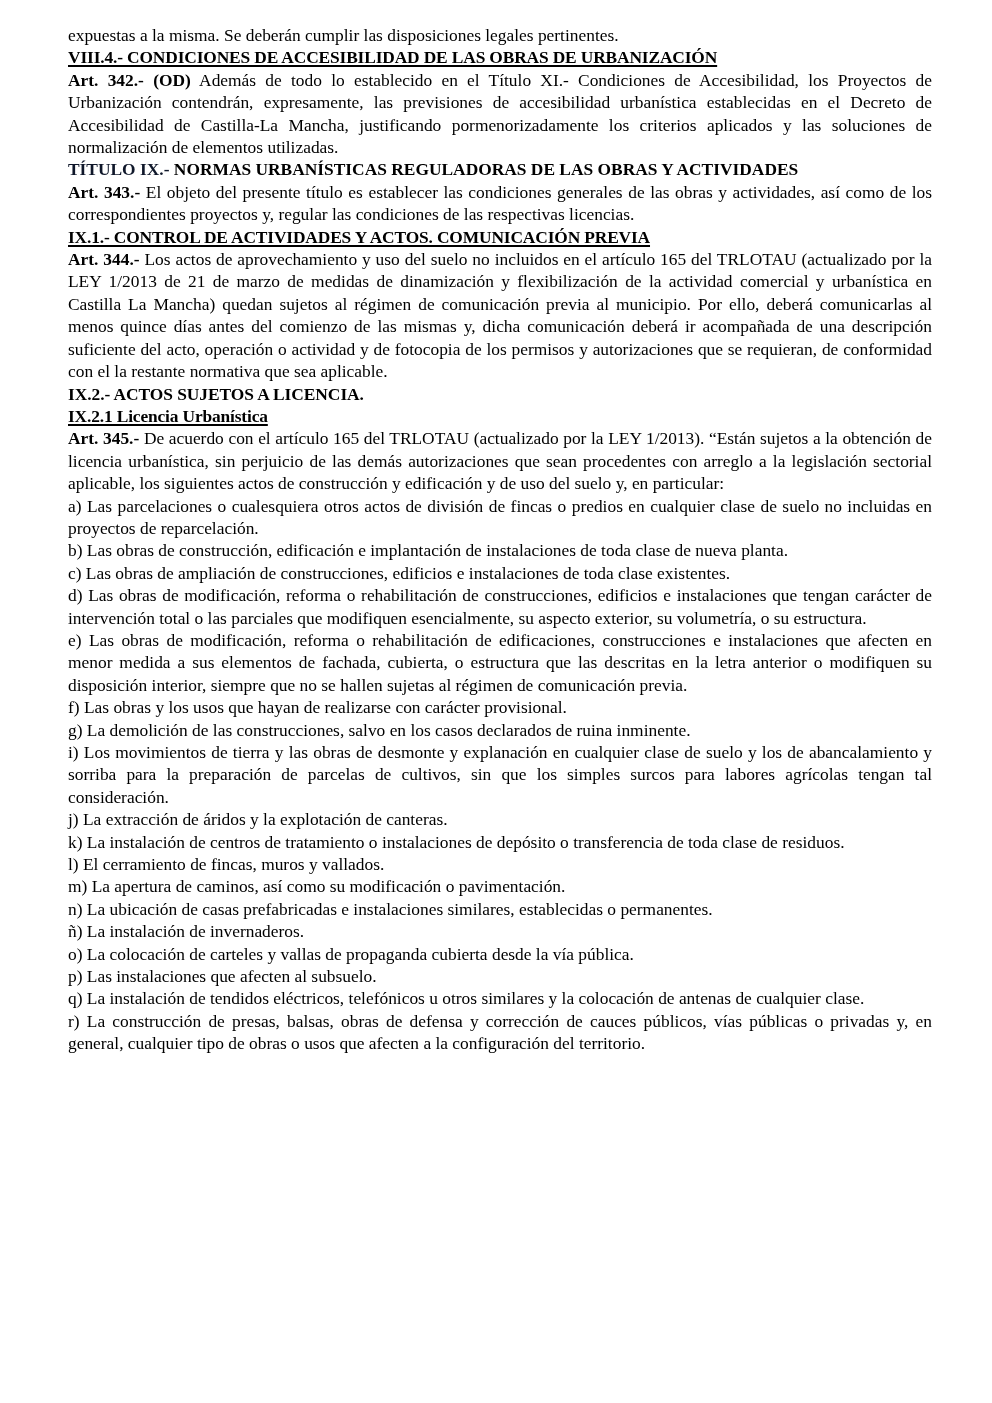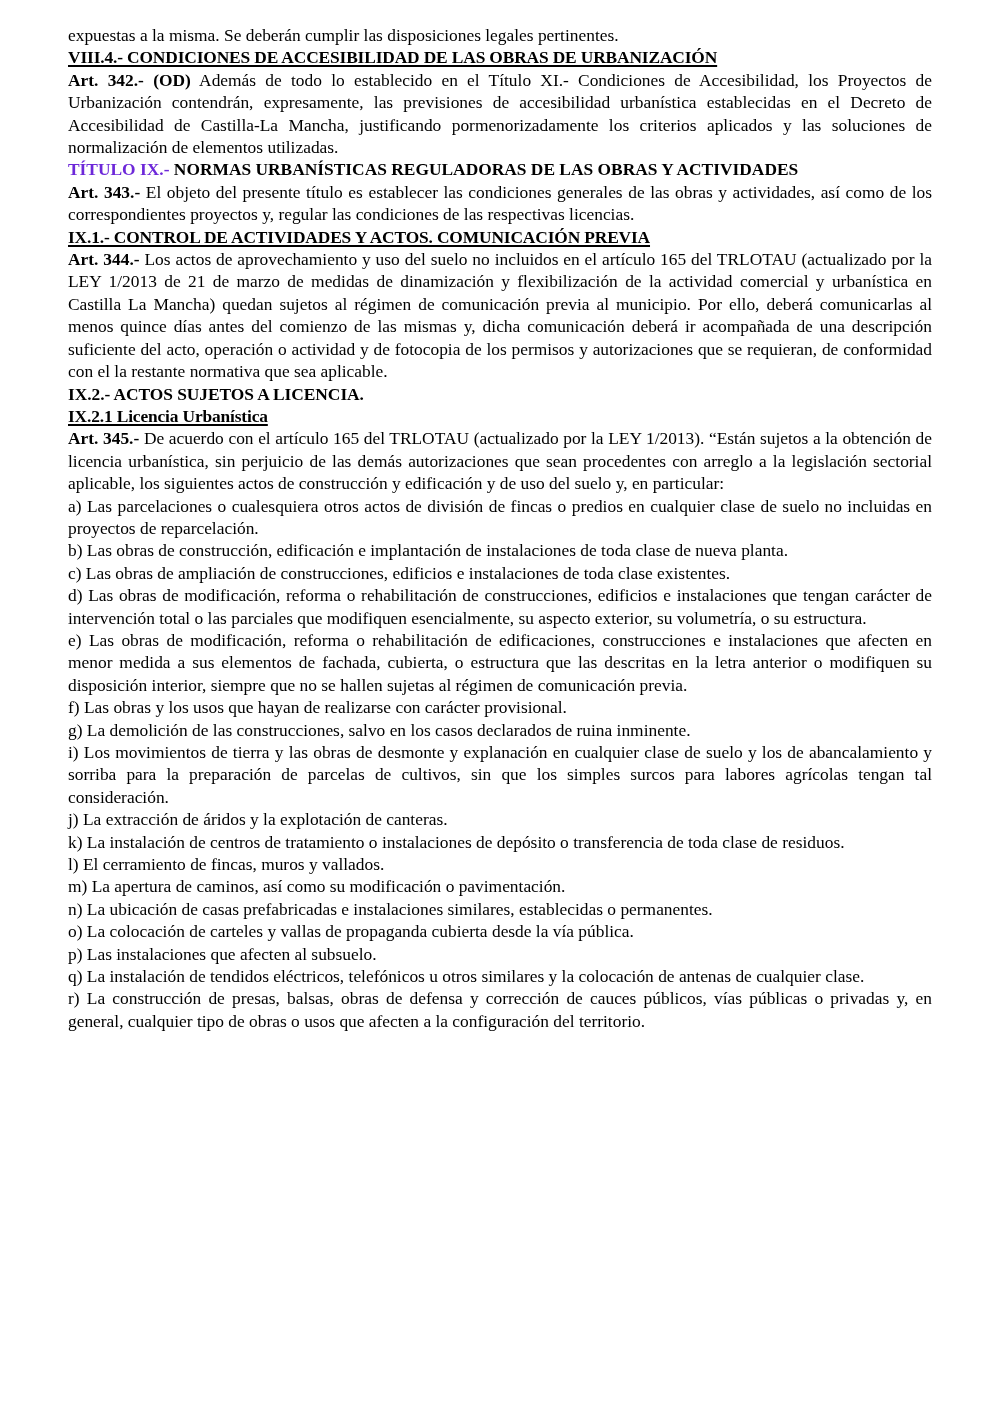--- a/index.html
+++ b/index.html
@@ -44,21 +44,21 @@
     font-weight: bold;
     text-align: left;
     letter-spacing: -0.05px;
   }
   .h-title {
     margin: 0;
     font-weight: bold;
     text-align: left;
   }
   .h-title .muted {
-    color: #6d28d9;
+    color: #0f172a;
   }
   .b { font-weight: bold; }
   .item { text-align: justify; }
 </style>
 </head>
 <body>
 
 <div class="page">
   <div class="col">
 
@@ -89,20 +89,21 @@
       <p class="item">d) Las obras de modificación, reforma o rehabilitación de construcciones, edificios e instalaciones que tengan carácter de intervención total o las parciales que modifiquen esencialmente, su aspecto exterior, su volumetría, o su estructura.</p>
       <p class="item">e) Las obras de modificación, reforma o rehabilitación de edificaciones, construcciones e instalaciones que afecten en menor medida a sus elementos de fachada, cubierta, o estructura que las descritas en la letra anterior o modifiquen su disposición interior, siempre que no se hallen sujetas al régimen de comunicación previa.</p>
       <p class="item">f) Las obras y los usos que hayan de realizarse con carácter provisional.</p>
       <p class="item">g) La demolición de las construcciones, salvo en los casos declarados de ruina inminente.</p>
       <p class="item">i) Los movimientos de tierra y las obras de desmonte y explanación en cualquier clase de suelo y los de abancalamiento y sorriba para la preparación de parcelas de cultivos, sin que los simples surcos para labores agrícolas tengan tal consideración.</p>
       <p class="item">j) La extracción de áridos y la explotación de canteras.</p>
       <p class="item">k) La instalación de centros de tratamiento o instalaciones de depósito o transferencia de toda clase de residuos.</p>
       <p class="item">l) El cerramiento de fincas, muros y vallados.</p>
       <p class="item">m) La apertura de caminos, así como su modificación o pavimentación.</p>
       <p class="item">n) La ubicación de casas prefabricadas e instalaciones similares, establecidas o permanentes.</p>
+      <p class="item">ñ) La instalación de invernaderos.</p>
       <p class="item">o) La colocación de carteles y vallas de propaganda cubierta desde la vía pública.</p>
       <p class="item">p) Las instalaciones que afecten al subsuelo.</p>
       <p class="item">q) La instalación de tendidos eléctricos, telefónicos u otros similares y la colocación de antenas de cualquier clase.</p>
       <p class="item">r) La construcción de presas, balsas, obras de defensa y corrección de cauces públicos, vías públicas o privadas y, en general, cualquier tipo de obras o usos que afecten a la configuración del territorio.</p>
     </div>
 
   </div>
 </div>
 
 </body></html>

